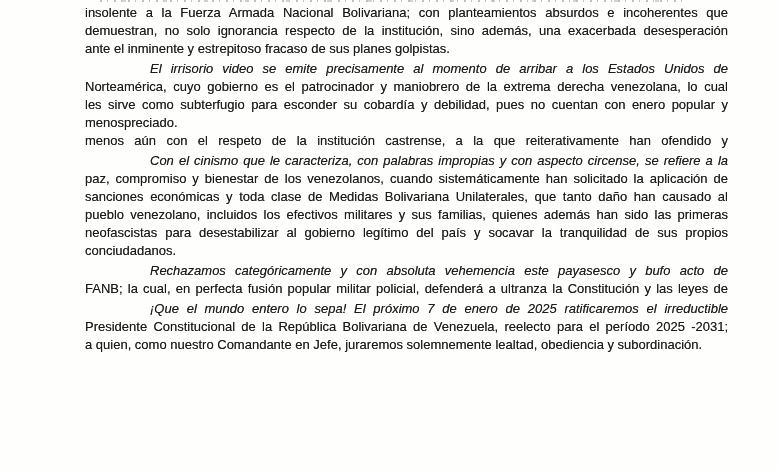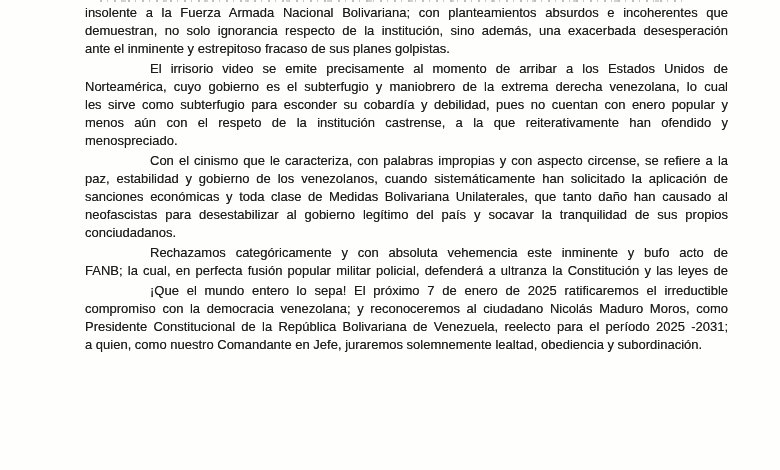--- a/index.html
+++ b/index.html
@@ -20,52 +20,52 @@
   }
   .doc{color:#1c1c1c;font-size:13px;line-height:18px;}
   .para{margin:0 0 2px 0;}
   .ln{
     text-align:justify;
     text-align-last:auto;
     white-space:normal;
     text-shadow:0 0 .6px rgba(30,30,30,.65);
   }
   .jl{text-align-last:justify;}
-  .ind{text-indent:65px;}
+  .ind{text-indent:65px;font-style:italic;}
 </style>
 </head>
 <body>
 
 <div class="page">
   <div class="remnant"></div>
   <div class="doc" id="doc">
       <div class="para">
         <div class="ln jl">insolente a la Fuerza Armada Nacional Bolivariana; con planteamientos absurdos e incoherentes que</div>
         <div class="ln jl">demuestran, no solo ignorancia respecto de la institución, sino además, una exacerbada desesperación</div>
         <div class="ln">ante el inminente y estrepitoso fracaso de sus planes golpistas.</div>
       </div>
       <div class="para">
         <div class="ln jl ind">El irrisorio video se emite precisamente al momento de arribar a los Estados Unidos de</div>
-        <div class="ln jl">Norteamérica, cuyo gobierno es el subterfugio y maniobrero de la extrema derecha venezolana, lo cual</div>
+        <div class="ln jl">Norteamérica, cuyo gobierno es el patrocinador y maniobrero de la extrema derecha venezolana, lo cual</div>
         <div class="ln jl">les sirve como subterfugio para esconder su cobardía y debilidad, pues no cuentan con enero popular y</div>
+        <div class="ln">menospreciado.</div>
         <div class="ln jl">menos aún con el respeto de la institución castrense, a la que reiterativamente han ofendido y</div>
-        <div class="ln">menospreciado.</div>
       </div>
       <div class="para">
         <div class="ln jl ind">Con el cinismo que le caracteriza, con palabras impropias y con aspecto circense, se refiere a la</div>
-        <div class="ln jl">paz, estabilidad y gobierno de los venezolanos, cuando sistemáticamente han solicitado la aplicación de</div>
+        <div class="ln jl">paz, compromiso y bienestar de los venezolanos, cuando sistemáticamente han solicitado la aplicación de</div>
         <div class="ln jl">sanciones económicas y toda clase de Medidas Bolivariana Unilaterales, que tanto daño han causado al</div>
+        <div class="ln jl">pueblo venezolano, incluidos los efectivos militares y sus familias, quienes además han sido las primeras</div>
         <div class="ln jl">neofascistas para desestabilizar al gobierno legítimo del país y socavar la tranquilidad de sus propios</div>
         <div class="ln">conciudadanos.</div>
       </div>
       <div class="para">
-        <div class="ln jl ind">Rechazamos categóricamente y con absoluta vehemencia este inminente y bufo acto de</div>
+        <div class="ln jl ind">Rechazamos categóricamente y con absoluta vehemencia este payasesco y bufo acto de</div>
         <div class="ln jl">FANB; la cual, en perfecta fusión popular militar policial, defenderá a ultranza la Constitución y las leyes de</div>
       </div>
       <div class="para">
         <div class="ln jl ind">¡Que el mundo entero lo sepa! El próximo 7 de enero de 2025 ratificaremos el irreductible</div>
-        <div class="ln jl">compromiso con la democracia venezolana; y reconoceremos al ciudadano Nicolás Maduro Moros, como</div>
         <div class="ln jl">Presidente Constitucional de la República Bolivariana de Venezuela, reelecto para el período 2025 -2031;</div>
         <div class="ln">a quien, como nuestro Comandante en Jefe, juraremos solemnemente lealtad, obediencia y subordinación.</div>
       </div>
     </div>
 
 </div>
 
 </body></html>

